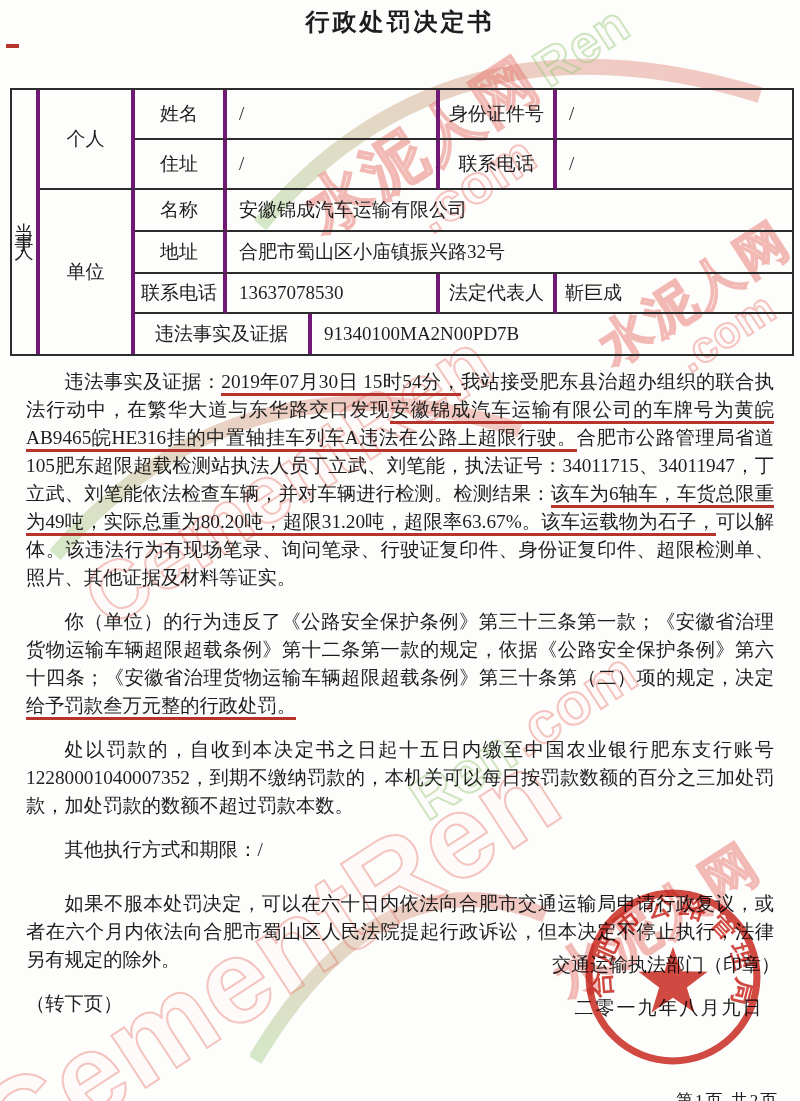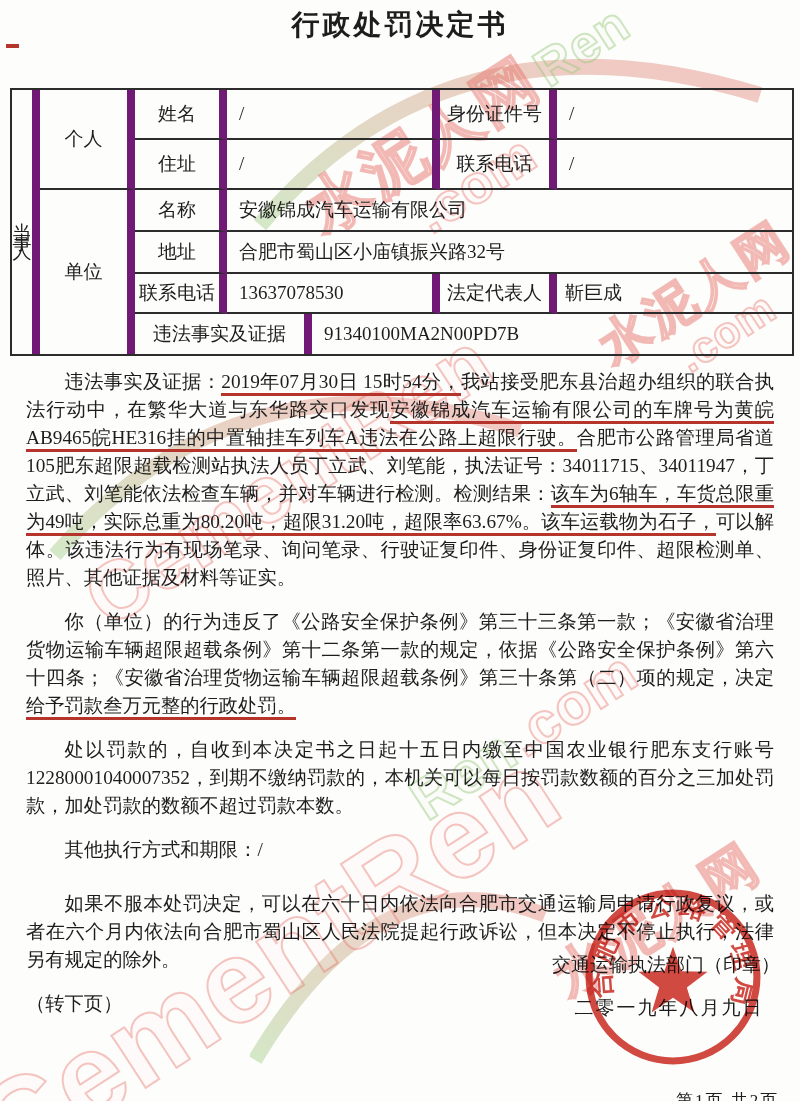--- a/index.html
+++ b/index.html
@@ -11,30 +11,30 @@
   }
   
   .wm{position:absolute;z-index:0;transform:rotate(-33deg);transform-origin:left top;
       pointer-events:none;white-space:nowrap;line-height:1.05;}
   .wm .cn{font-weight:bold;color:rgba(255,235,233,.18);-webkit-text-stroke:2px rgba(226,96,86,.42);letter-spacing:4px;}
   .wm .en{font-weight:bold;color:rgba(255,238,236,.15);-webkit-text-stroke:2px rgba(228,104,94,.38);letter-spacing:1px;font-family:"Liberation Sans","DejaVu Sans",sans-serif;}
   .wm .grn{-webkit-text-stroke:2px rgba(150,200,120,.45);color:rgba(240,250,235,.15);}
   .swoosh{position:absolute;z-index:0;pointer-events:none;}
   
   .doc-title{position:absolute;top:6px;left:0;width:100%;text-align:center;
-    font-size:28px;font-weight:bold;letter-spacing:3px;z-index:1;}
+    font-size:24px;font-weight:bold;letter-spacing:3px;z-index:1;}
   .doc-number{position:absolute;top:57px;right:12px;font-size:17.5px;z-index:1;}
   .red-mark{position:absolute;left:6px;top:44px;width:13px;height:4px;background:#b5342c;z-index:1;}
   
   .ptable{position:absolute;left:10px;top:88px;width:780px;z-index:1;
     display:grid;
     grid-template-columns:28px 95px 92px 85px 128px 117px 235px;
     grid-template-rows:50px 50px 42px 42px 40px 40px;
     border:2px solid #2c2c2c;font-size:19px;}
-  .cell{border-right:8px solid #701a75;border-bottom:2px solid #2c2c2c;
+  .cell{border-right:4px solid #701a75;border-bottom:2px solid #2c2c2c;
     display:flex;align-items:center;overflow:hidden;}
   .cell.last-col{border-right:none;}
   .cell.last-row{border-bottom:none;}
   .lbl{justify-content:center;text-align:center;}
   .val{padding-left:12px;}
   .side{writing-mode:vertical-lr;text-orientation:upright;justify-content:center;
     letter-spacing:10px;padding:0;display:flex;align-items:center;}
   
   .body-text{position:absolute;left:10px;top:352px;width:780px;z-index:1;
     font-size:19.3px;line-height:28px;text-align:justify;}

